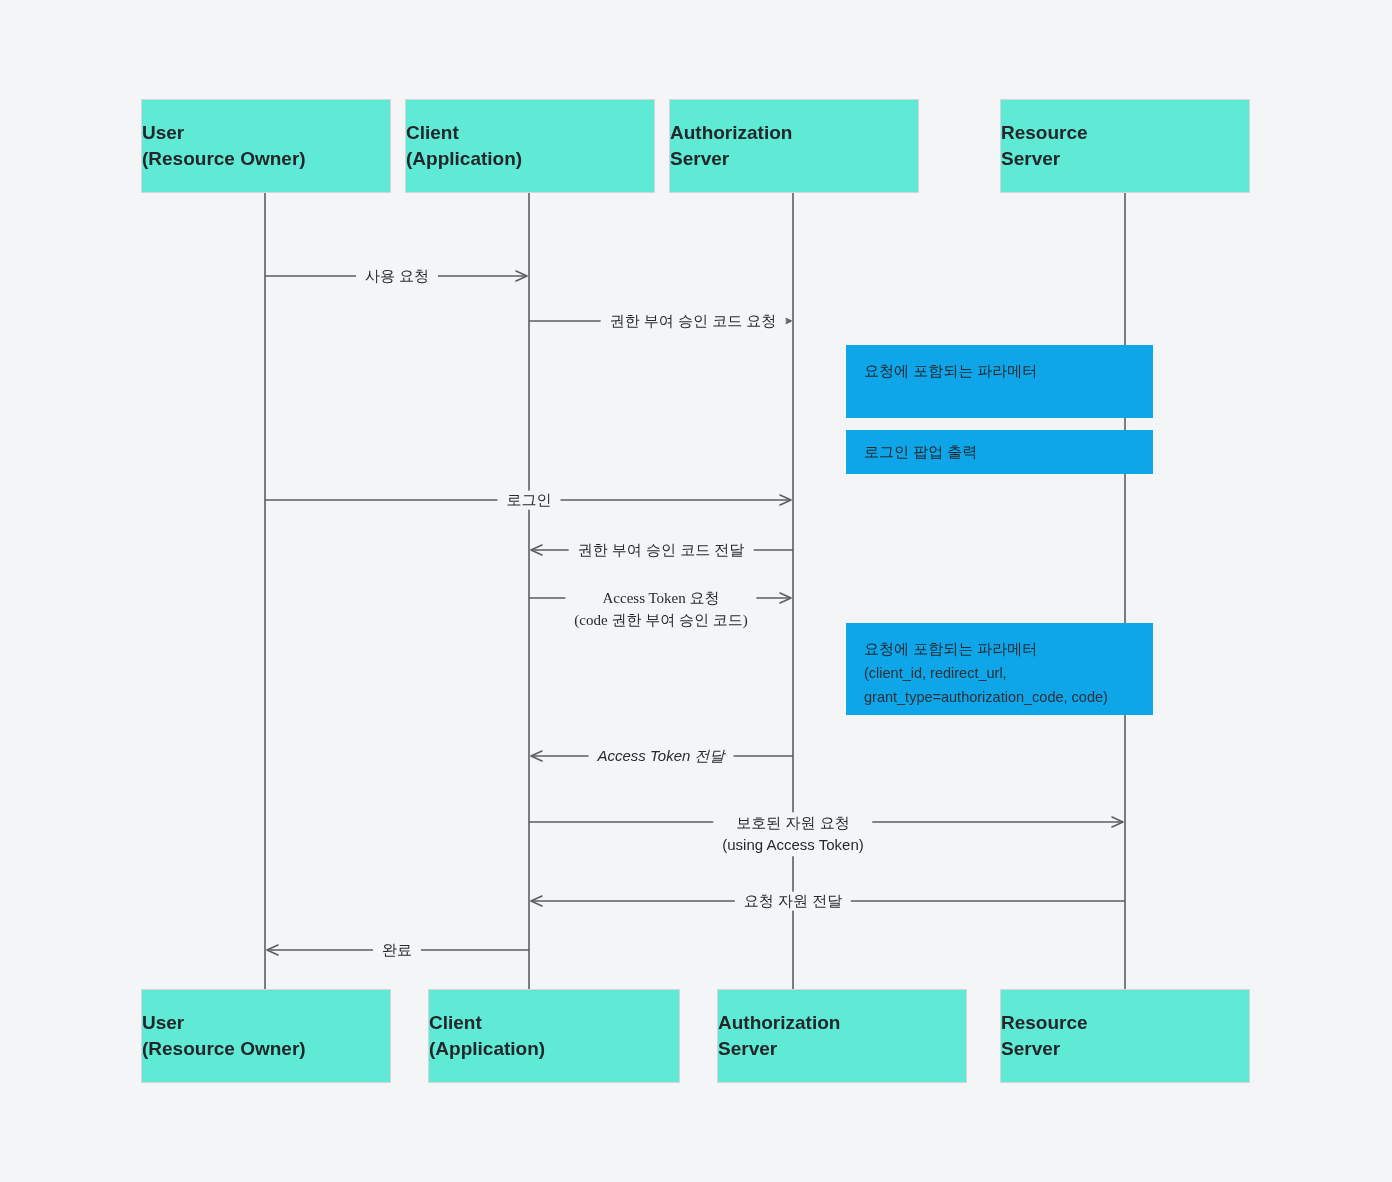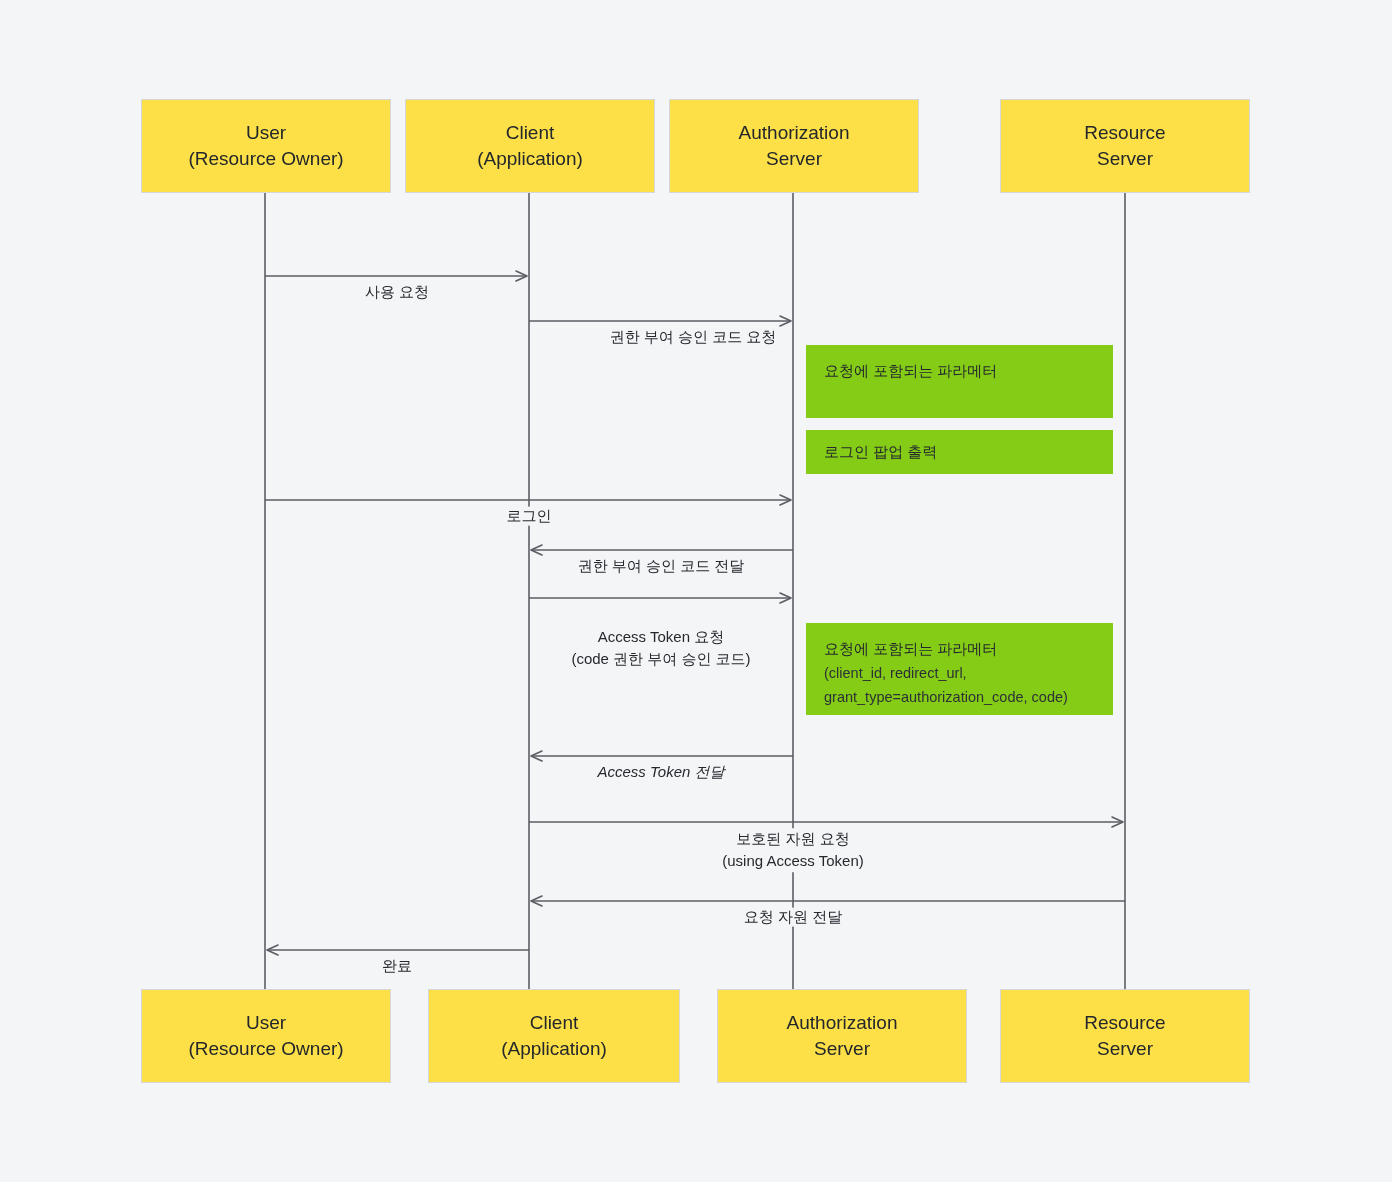--- a/index.html
+++ b/index.html
@@ -26,63 +26,64 @@
     top: 0;
     width: 1392px;
     height: 1182px;
     pointer-events: none;
   }
 
   
   .participant {
     position: absolute;
     box-sizing: border-box;
-    background: #fde047;
+    background: #5eead4;
     border: 1px solid #d4d6d8;
     display: flex;
     flex-direction: column;
-    align-items: center;
+    align-items: flex-start;
     justify-content: center;
     line-height: 1.38;
     font-size: 19px;
     color: #23272b;
     text-align: center;
+    font-weight: bold;
   }
   .participant .pline { display: block; white-space: nowrap; }
 
   
   .note {
     position: absolute;
     box-sizing: border-box;
-    background: #84cc16;
+    background: #0ea5e9;
     padding: 14px 18px;
     font-size: 14.5px;
     line-height: 1.62;
     color: #2d3136;
+    margin-left: 40px;
   }
   .note .note-title {
     display: block;
     font-size: 15px;
     color: #24282d;
     margin-bottom: 1px;
   }
   .note .note-line { display: block; }
 
   
   .msg-label {
     position: absolute;
     font-size: 15px;
     color: #25292e;
     white-space: nowrap;
     background: #f4f5f7;
     padding: 0 9px;
     transform: translate(-50%, -50%);
     line-height: 1.25;
     text-align: center;
-    margin-top: 16px;
   }
   .msg-label.two-line {
     transform: translate(-50%, -50%);
     line-height: 1.45;
   }
   .msg-label .sub {
     display: block;
     font-size: 15px;
   }
   .msg-label .main { display: block; }
@@ -185,21 +186,21 @@
   </div>
 
   <div class="msg-label" style="left:529px; top:500px;">
     <span class="main">로그인</span>
   </div>
 
   <div class="msg-label" style="left:661px; top:550px;">
     <span class="main">권한 부여 승인 코드 전달</span>
   </div>
 
-  <div class="msg-label two-line" style="left:661px; top:632px;">
+  <div class="msg-label two-line" style="left:661px; top:610px;font-family:Liberation Serif, serif;">
     <span class="main">Access Token 요청</span>
     <span class="sub">(code 권한 부여 승인 코드)</span>
   </div>
 
   <div class="msg-label" style="left:661px; top:756px;font-style:italic;">
     <span class="main">Access Token 전달</span>
   </div>
 
   <div class="msg-label two-line" style="left:793px; top:834px;">
     <span class="main">보호된 자원 요청</span>

